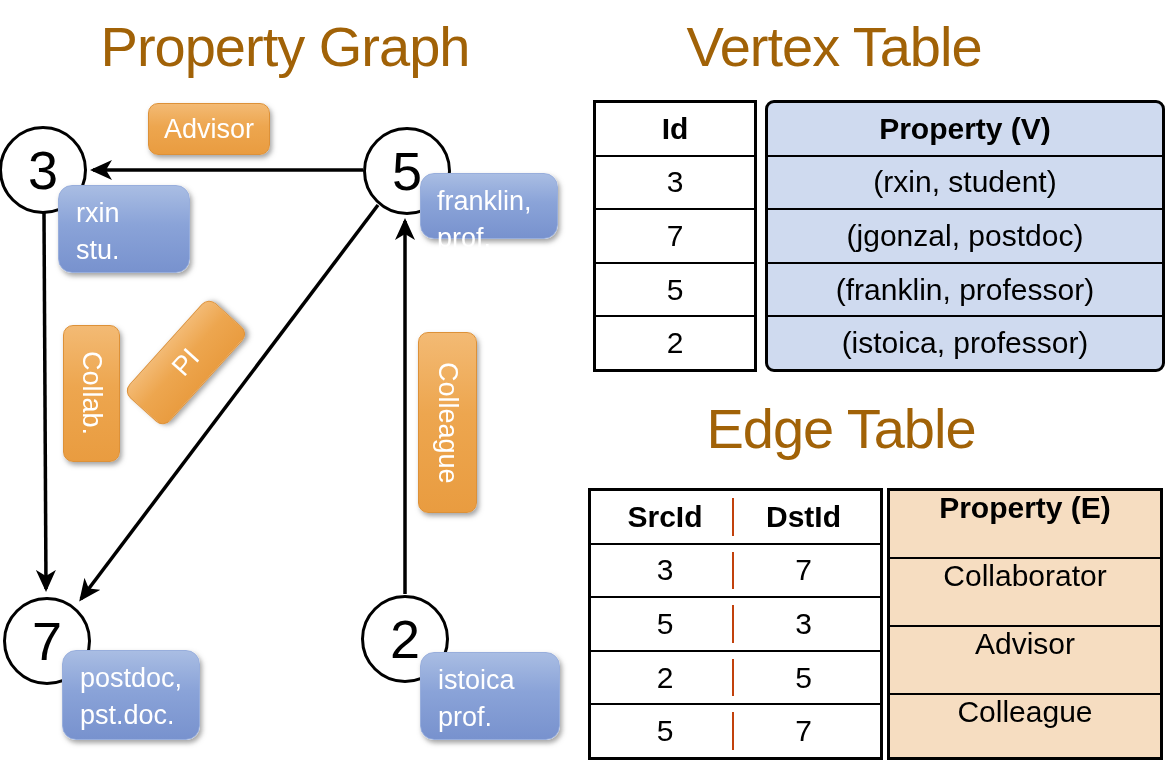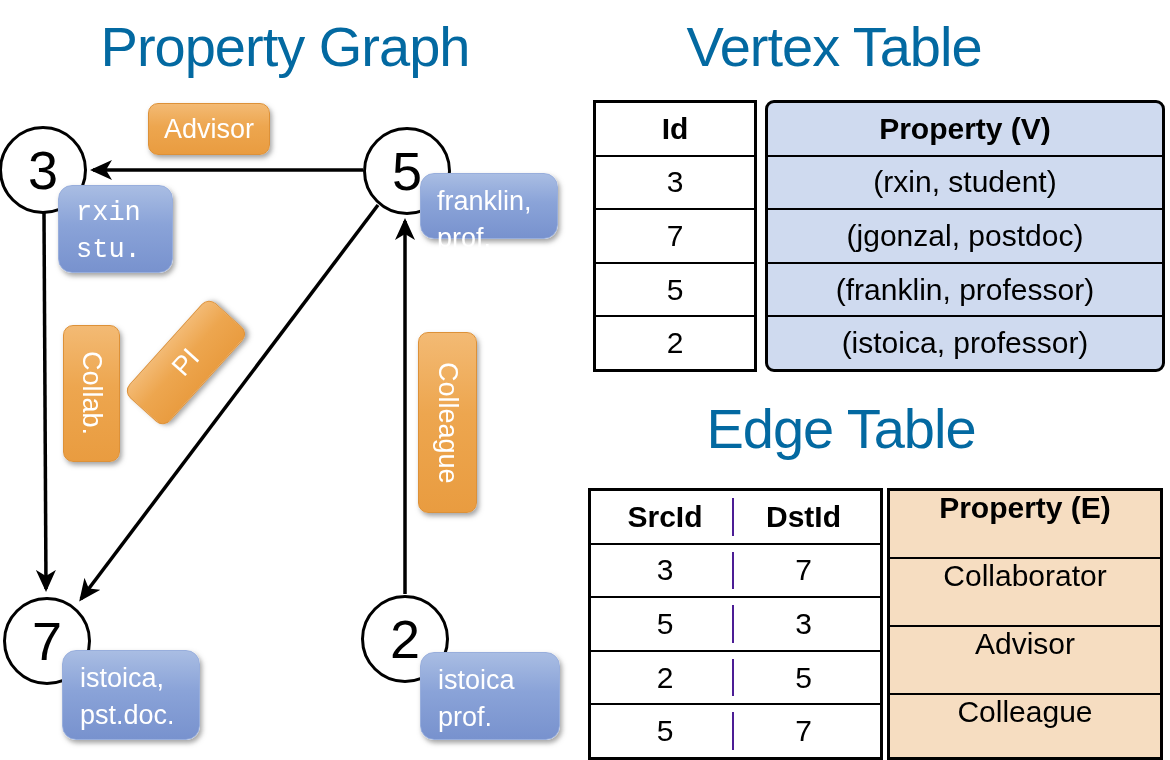--- a/index.html
+++ b/index.html
@@ -1,19 +1,19 @@
 <!DOCTYPE html>
 <html><head>
 <meta charset="utf-8">
 <style>
   html,body{margin:0;padding:0;background:#fff;}
   .canvas{position:relative;width:1170px;height:760px;background:#fff;overflow:hidden;
           font-family:"Liberation Sans", sans-serif;color:#000;}
   .title{position:absolute;transform:translateX(-50%);font-size:56px;font-weight:400;
-         letter-spacing:-1px;color:#0369a1;white-space:nowrap;}
+         letter-spacing:-1px;color:#a16207;white-space:nowrap;}
   
   .node{position:absolute;width:88px;height:88px;border-radius:50%;
         border:3.5px solid #000;background:#fff;box-sizing:border-box;
         display:flex;align-items:center;justify-content:center;
         font-size:54px;font-weight:400;z-index:2;}
   
   .nbox{position:absolute;border-radius:14px;z-index:4;
         background:linear-gradient(180deg,#a9bde3 0%,#8aa3d8 45%,#7892ce 100%);
         border:1px solid #98aedc;box-shadow:2px 3px 5px rgba(90,90,90,.55);
         color:#fff;font-size:27px;line-height:37px;padding:9px 8px 0 17px;
@@ -30,21 +30,21 @@
   .tbl{position:absolute;border:3px solid #000;box-sizing:border-box;
        display:flex;flex-direction:column;background:#fff;}
   .trow{flex:1;display:flex;align-items:center;justify-content:center;
         font-size:30px;border-top:2px solid #000;text-align:center;}
   .trow.head{border-top:none;font-weight:bold;}
   .vfill{background:#cfdaef;border-radius:9px;}
   .efill{background:#f6ddc1;gap:32px;}
   .split{padding:7px;}
   .split .cell{height:100%;display:flex;align-items:center;justify-content:center;}
   .split .c1{width:134px;}
-  .split .c2{flex:1;border-left:2px solid #4c1d95;}
+  .split .c2{flex:1;border-left:2px solid #c2410c;}
 </style>
 </head>
 <body>
 
 <div class="canvas">
 
   <div class="title" style="left:285px;top:14px;">Property Graph</div>
   <div class="title" style="left:834px;top:14px;">Vertex Table</div>
   <div class="title" style="left:841px;top:396px;">Edge Table</div>
 
@@ -71,30 +71,30 @@
   </div>
   <div class="node" style="left:361px;top:595px;">
     <span>2</span>
   </div>
 
   <div class="obox" style="left:148px;top:103px;width:122px;height:52px;">Advisor</div>
   <div class="obox vert" style="left:63px;top:325px;width:57px;height:137px;">Collab.</div>
   <div class="obox" style="left:122px;top:335px;width:128px;height:55px;transform:rotate(-48deg);">PI</div>
   <div class="obox vert" style="left:418px;top:332px;width:59px;height:181px;">Colleague</div>
 
-  <div class="nbox" style="left:58px;top:185px;width:115px;height:88px;font-family:Liberation Mono, monospace;">
+  <div class="nbox" style="left:58px;top:185px;width:132px;height:88px;">
     <div>rxin</div>
     <div>stu.</div>
   </div>
   <div class="nbox" style="left:420px;top:173px;width:138px;height:66px;padding-left:16px;">
     <div>franklin,</div>
     <div>prof.</div>
   </div>
   <div class="nbox" style="left:62px;top:650px;width:138px;height:90px;">
-    <div>istoica,</div>
+    <div>postdoc,</div>
     <div>pst.doc.</div>
   </div>
   <div class="nbox" style="left:420px;top:652px;width:140px;height:88px;">
     <div>istoica</div>
     <div>prof.</div>
   </div>
 
   <div class="tbl" style="left:593px;top:100px;width:164px;height:272px;">
     <div class="trow head">Id</div>
     <div class="trow">3</div>

